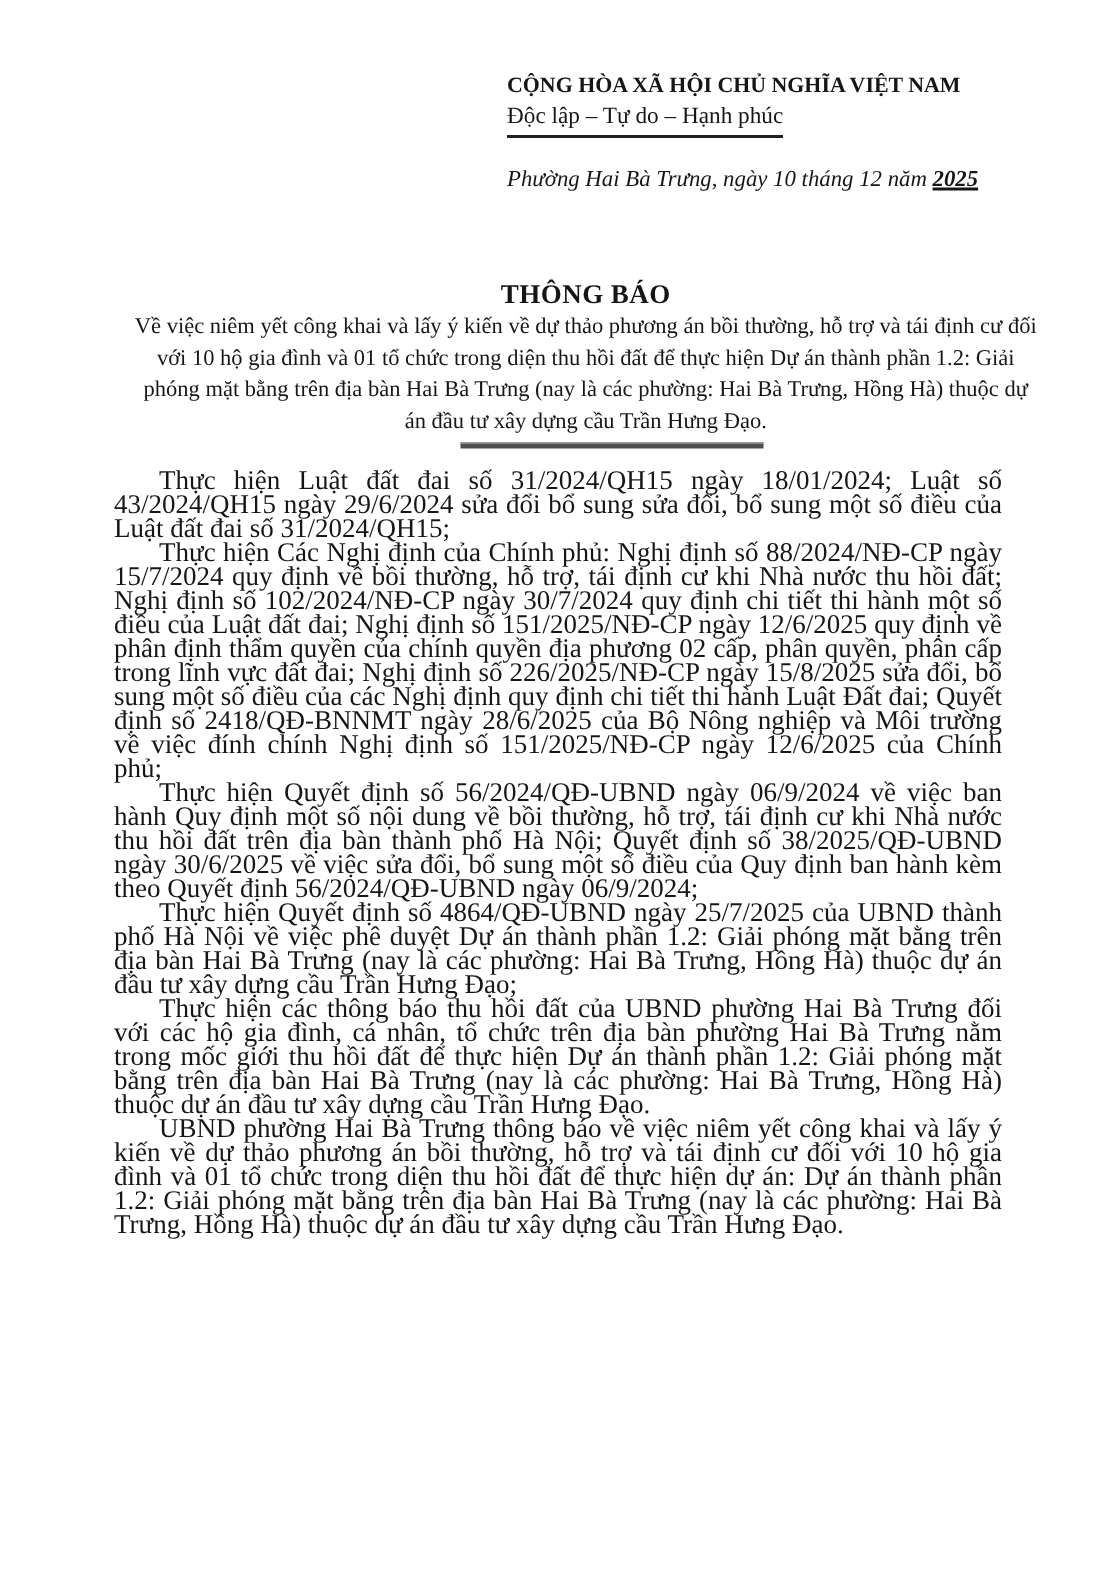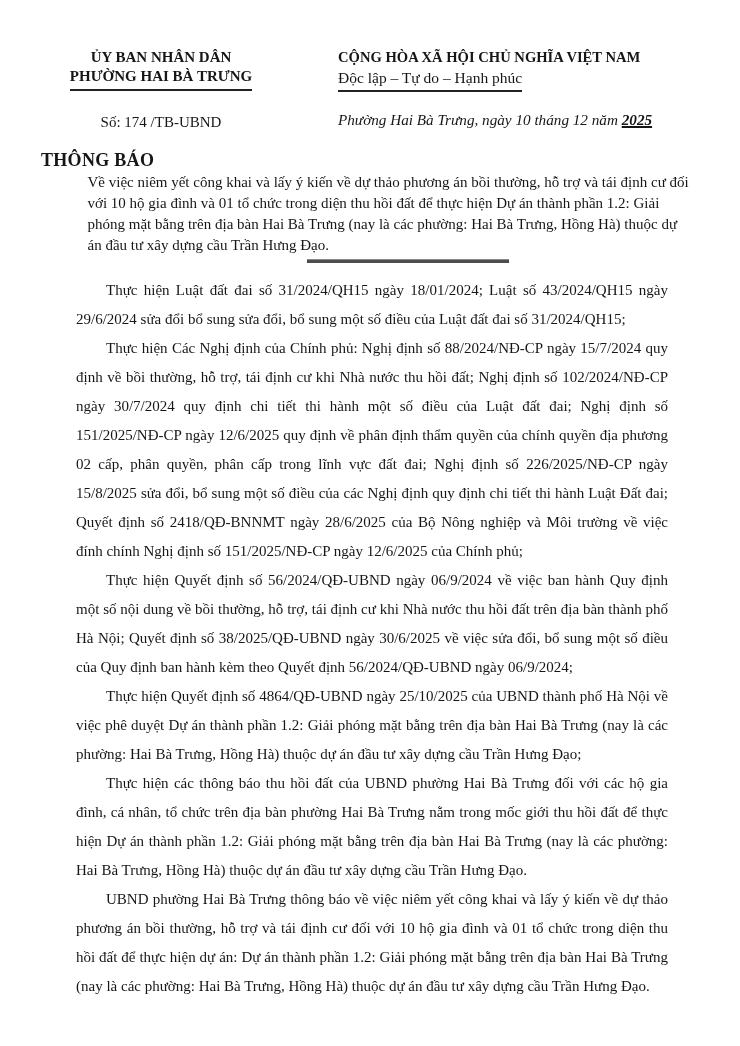--- a/index.html
+++ b/index.html
@@ -70,22 +70,22 @@
     font-size: 15.2px;
     white-space: nowrap;
   }
   .date-year {
     font-weight: bold;
     text-decoration: underline;
     text-decoration-thickness: 2px;
   }
   
   .title-block {
-    margin-top: 18px;
-    text-align: left;
+    margin-top: 56px;
+    text-align: center;
     padding-left: 41px;
   }
   .doc-heading {
     font-size: 18px;
     font-weight: bold;
     line-height: 22px;
     letter-spacing: 0.3px;
   }
   .doc-subject {
     width: 606px;
@@ -98,42 +98,35 @@
     width: 202px;
     height: 3px;
     background: #4d4d4d;
     border-top: 1px solid #8a8a8a;
     margin: 3px auto 0;
     transform: translateX(17px);
   }
   
   .body-text {
     margin: 13px 72px 0 76px;
-    font-size: 15px;
-    line-height: 29px;
+    font-size: 18px;
+    line-height: 16px;
     text-align: justify;
   }
   .body-text p {
     margin: 0;
     text-indent: 30px;
   }
 </style>
 </head>
 <body>
 
 <div class="page">
 
   <div class="header">
-    <div class="header-left">
-      <div class="org-line">ỦY BAN NHÂN DÂN</div>
-      <div class="org-line">
-        <span class="u-block">PHƯỜNG HAI BÀ TRƯNG</span>
-      </div>
-      <div class="doc-number">Số: 174 /TB-UBND</div>
-    </div>
 
     <div class="header-right">
       <div class="motto-1">CỘNG HÒA XÃ HỘI CHỦ NGHĨA VIỆT NAM</div>
       <div class="motto-2">
         <span class="u-block">Độc lập – Tự do – Hạnh phúc</span>
       </div>
       <div class="date-line">
         <span>Phường Hai Bà Trưng, ngày 10 tháng 12 năm </span><span class="date-year">2025</span>
       </div>
     </div>
@@ -142,18 +135,18 @@
   <div class="title-block">
     <div class="doc-heading">THÔNG BÁO</div>
     <div class="doc-subject">Về việc niêm yết công khai và lấy ý kiến về dự thảo phương án bồi thường, hỗ trợ và tái định cư đối với 10 hộ gia đình và 01 tổ chức trong diện thu hồi đất để thực hiện Dự án thành phần 1.2: Giải phóng mặt bằng trên địa bàn Hai Bà Trưng (nay là các phường: Hai Bà Trưng, Hồng Hà) thuộc dự án đầu tư xây dựng cầu Trần Hưng Đạo.</div>
     <div class="title-rule"></div>
   </div>
 
   <div class="body-text">
     <p>Thực hiện Luật đất đai số 31/2024/QH15 ngày 18/01/2024; Luật số 43/2024/QH15 ngày 29/6/2024 sửa đổi bổ sung sửa đổi, bổ sung một số điều của Luật đất đai số 31/2024/QH15;</p>
     <p>Thực hiện Các Nghị định của Chính phủ: Nghị định số 88/2024/NĐ-CP ngày 15/7/2024 quy định về bồi thường, hỗ trợ, tái định cư khi Nhà nước thu hồi đất; Nghị định số 102/2024/NĐ-CP ngày 30/7/2024 quy định chi tiết thi hành một số điều của Luật đất đai; Nghị định số 151/2025/NĐ-CP ngày 12/6/2025 quy định về phân định thẩm quyền của chính quyền địa phương 02 cấp, phân quyền, phân cấp trong lĩnh vực đất đai; Nghị định số 226/2025/NĐ-CP ngày 15/8/2025 sửa đổi, bổ sung một số điều của các Nghị định quy định chi tiết thi hành Luật Đất đai; Quyết định số 2418/QĐ-BNNMT ngày 28/6/2025 của Bộ Nông nghiệp và Môi trường về việc đính chính Nghị định số 151/2025/NĐ-CP ngày 12/6/2025 của Chính phủ;</p>
     <p>Thực hiện Quyết định số 56/2024/QĐ-UBND ngày 06/9/2024 về việc ban hành Quy định một số nội dung về bồi thường, hỗ trợ, tái định cư khi Nhà nước thu hồi đất trên địa bàn thành phố Hà Nội; Quyết định số 38/2025/QĐ-UBND ngày 30/6/2025 về việc sửa đổi, bổ sung một số điều của Quy định ban hành kèm theo Quyết định 56/2024/QĐ-UBND ngày 06/9/2024;</p>
-    <p>Thực hiện Quyết định số 4864/QĐ-UBND ngày 25/10/2025 của UBND thành phố Hà Nội về việc phê duyệt Dự án thành phần 1.2: Giải phóng mặt bằng trên địa bàn Hai Bà Trưng (nay là các phường: Hai Bà Trưng, Hồng Hà) thuộc dự án đầu tư xây dựng cầu Trần Hưng Đạo;</p>
+    <p>Thực hiện Quyết định số 4864/QĐ-UBND ngày 25/7/2025 của UBND thành phố Hà Nội về việc phê duyệt Dự án thành phần 1.2: Giải phóng mặt bằng trên địa bàn Hai Bà Trưng (nay là các phường: Hai Bà Trưng, Hồng Hà) thuộc dự án đầu tư xây dựng cầu Trần Hưng Đạo;</p>
     <p>Thực hiện các thông báo thu hồi đất của UBND phường Hai Bà Trưng đối với các hộ gia đình, cá nhân, tổ chức trên địa bàn phường Hai Bà Trưng nằm trong mốc giới thu hồi đất để thực hiện Dự án thành phần 1.2: Giải phóng mặt bằng trên địa bàn Hai Bà Trưng (nay là các phường: Hai Bà Trưng, Hồng Hà) thuộc dự án đầu tư xây dựng cầu Trần Hưng Đạo.</p>
     <p>UBND phường Hai Bà Trưng thông báo về việc niêm yết công khai và lấy ý kiến về dự thảo phương án bồi thường, hỗ trợ và tái định cư đối với 10 hộ gia đình và 01 tổ chức trong diện thu hồi đất để thực hiện dự án: Dự án thành phần 1.2: Giải phóng mặt bằng trên địa bàn Hai Bà Trưng (nay là các phường: Hai Bà Trưng, Hồng Hà) thuộc dự án đầu tư xây dựng cầu Trần Hưng Đạo.</p>
   </div>
 
 </div>
 
 </body></html>

